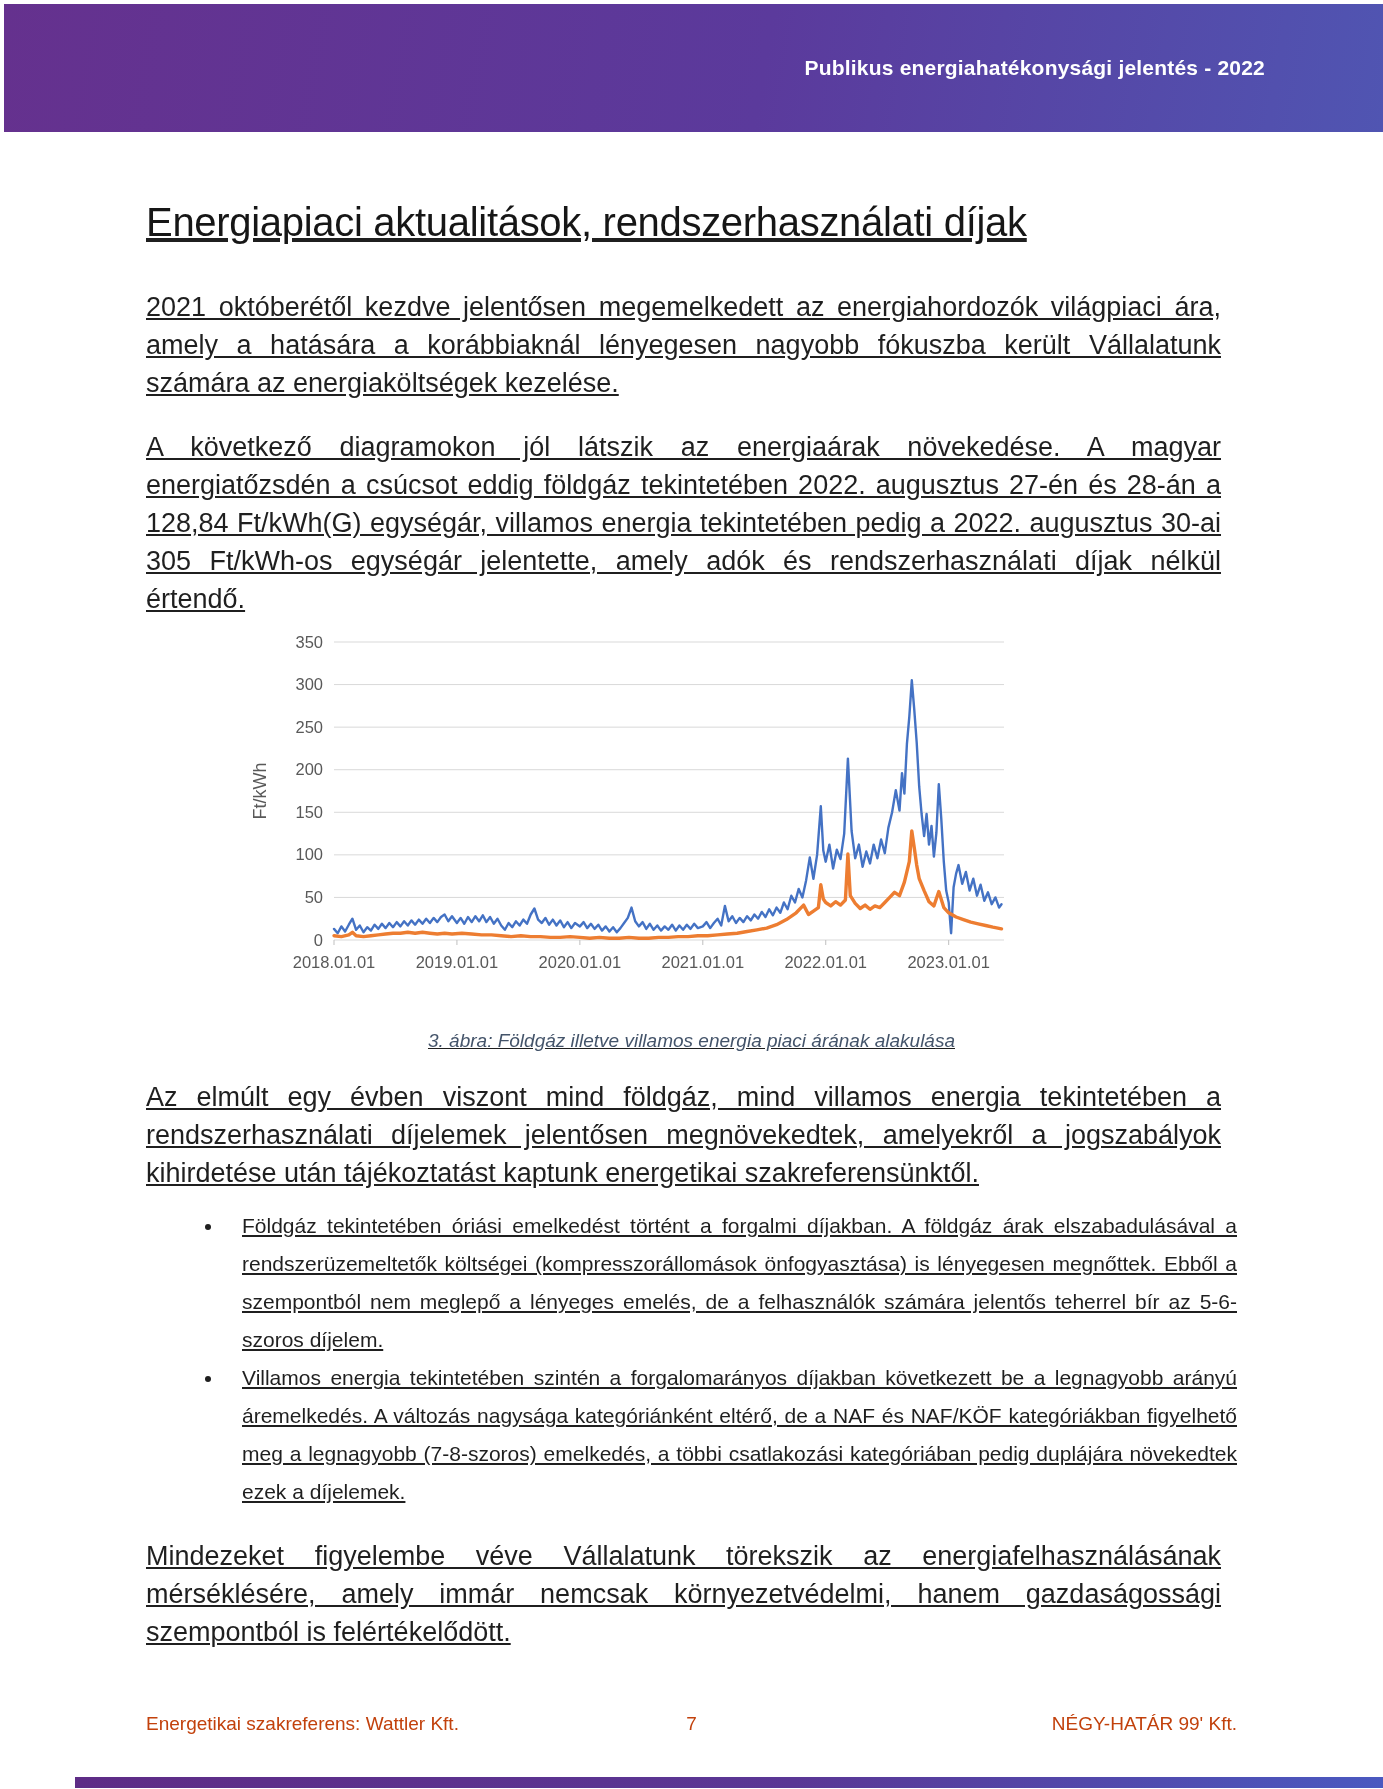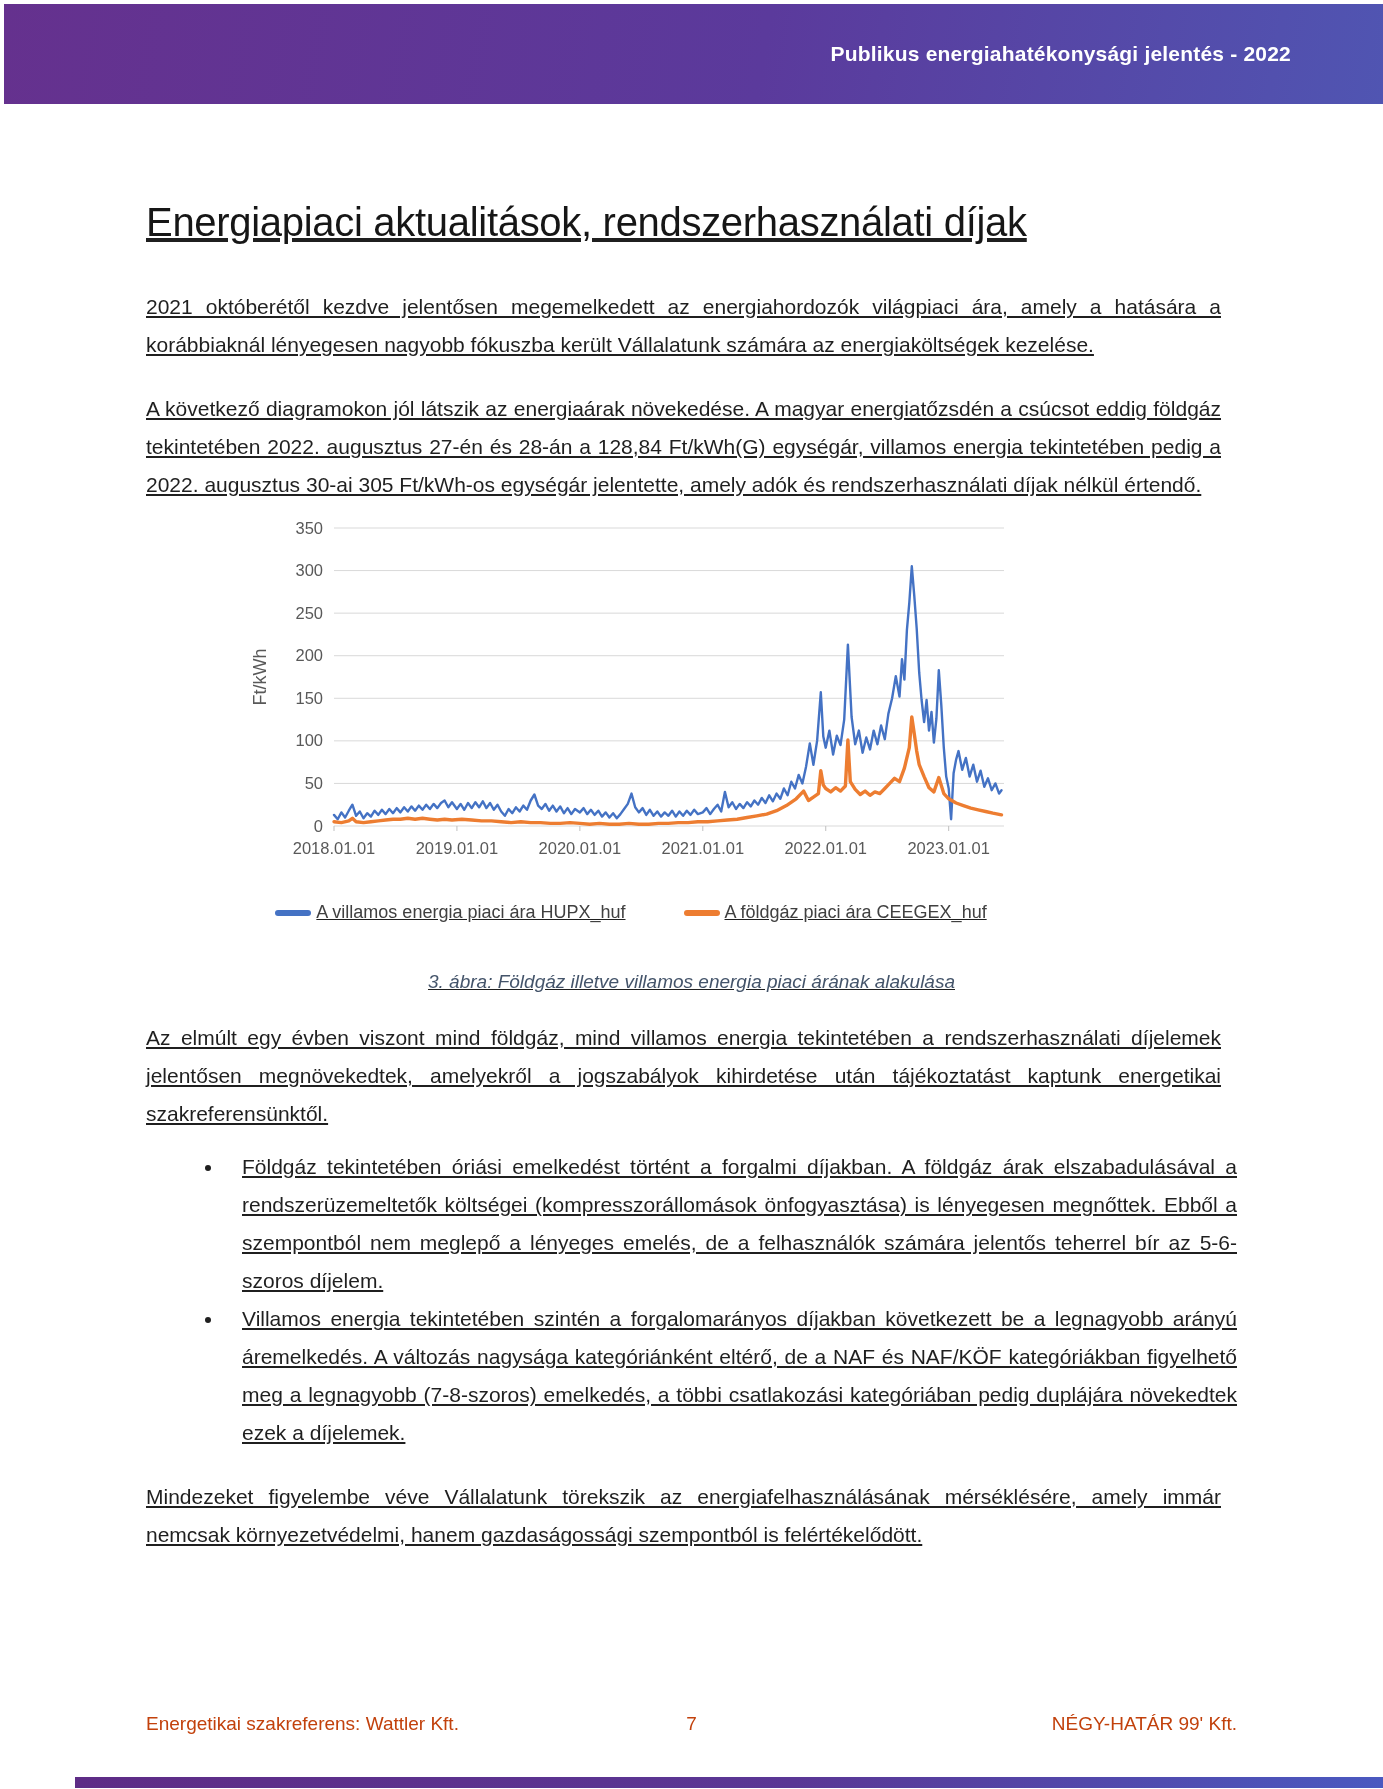--- a/index.html
+++ b/index.html
@@ -6,36 +6,36 @@
   .page{
     position:relative;
     width:1383px;height:1789px;
     background:#ffffff;
     font-family:"Liberation Sans",sans-serif;
     color:#1f1f1f;
     overflow:hidden;
   }
   
   .header-bar{
-    position:absolute;left:4px;top:4px;right:0;height:100px;
+    position:absolute;left:4px;top:4px;right:0;height:128px;
     background:linear-gradient(100deg,#65318e 0%,#5b3a9c 55%,#5055b2 100%);
     display:flex;align-items:center;justify-content:flex-end;
-    padding-right:92px;box-sizing:border-box;
+    padding-right:118px;box-sizing:border-box;
   }
   .header-title{
     color:#ffffff;font-size:21px;font-weight:bold;letter-spacing:.2px;
   }
   
   .content{position:absolute;left:146px;right:146px;top:198px;text-decoration:underline;}
   .doc-title{
     margin:0;font-size:40px;font-weight:400;line-height:1.2;color:#161616;
     letter-spacing:-.3px;
   }
   p.body-text{
-    margin:26px 16px 0 0;font-size:21px;line-height:38px;text-align:justify;
+    margin:26px 16px 0 0;font-size:27px;line-height:38px;text-align:justify;
   }
   p.first{margin-top:42px;}
   
   .chart-block{margin:14px 0 0 100px;width:770px;}
   .chart-block svg{display:block;}
   svg text{font-family:"Liberation Sans",sans-serif;}
   .legend-row{
     margin-top:34px;display:flex;justify-content:center;align-items:center;gap:58px;
   }
   .legend-item{display:flex;align-items:center;}
@@ -106,30 +106,20 @@
           <line x1="456.8073394495382" x2="456.8073394495382" y1="308" y2="313" stroke="#BFBFBF" stroke-width="1"></line>
           <text x="456.8073394495382" y="336" text-anchor="middle" fill="#595959" font-size="16.5">2021.01.01</text>
           <line x1="579.7431192660508" x2="579.7431192660508" y1="308" y2="313" stroke="#BFBFBF" stroke-width="1"></line>
           <text x="579.7431192660508" y="336" text-anchor="middle" fill="#595959" font-size="16.5">2022.01.01</text>
           <line x1="702.6788990825637" x2="702.6788990825637" y1="308" y2="313" stroke="#BFBFBF" stroke-width="1"></line>
           <text x="702.6788990825637" y="336" text-anchor="middle" fill="#595959" font-size="16.5">2023.01.01</text>
           <text x="20" y="159" text-anchor="middle" fill="#595959" font-size="18" transform="rotate(-90 20 159)">Ft/kWh</text>
           <polyline points="88.0,296.9 91.7,301.2 95.4,294.4 99.1,299.5 102.8,292.7 106.4,286.7 110.1,297.8 113.8,293.5 117.5,300.3 121.2,295.2 124.9,298.6 128.6,292.7 132.3,296.9 135.9,291.8 139.6,296.1 143.3,291.0 147.0,295.2 150.7,290.1 154.4,294.4 158.1,289.3 161.8,293.5 165.4,288.4 169.1,292.7 172.8,287.6 176.5,291.8 180.2,286.7 183.9,291.0 187.6,285.9 191.3,290.1 195.0,285.0 198.6,282.5 202.3,289.3 206.0,284.2 210.9,291.0 214.6,285.9 218.3,291.8 222.0,285.0 225.7,290.1 229.4,284.2 233.1,289.3 236.8,283.3 240.4,290.1 244.1,285.0 247.8,291.8 251.5,286.7 255.2,293.5 258.9,297.8 262.6,291.0 266.3,295.2 269.9,289.3 273.6,293.5 277.3,287.6 281.0,291.8 284.7,282.5 288.4,276.5 292.1,287.6 295.8,291.0 299.4,285.9 303.1,292.7 306.8,287.6 310.5,293.5 314.2,288.4 317.9,295.2 321.6,290.1 325.3,296.1 329.0,291.0 333.9,294.4 337.6,290.1 341.2,296.1 344.9,291.8 348.6,296.9 352.3,292.7 356.0,298.6 359.7,294.4 363.4,299.5 367.1,295.2 370.8,300.3 374.4,296.1 378.1,291.0 381.8,285.9 385.5,275.6 389.2,289.3 392.9,294.4 396.6,290.1 400.3,296.9 403.9,291.8 407.6,297.8 411.3,293.5 415.0,298.6 418.7,294.4 422.4,297.8 426.1,292.7 429.8,298.6 433.4,293.5 437.1,297.8 440.8,292.7 444.5,296.9 448.2,291.8 451.9,296.1 456.8,294.4 460.5,290.1 464.2,296.1 467.9,291.0 471.6,286.7 475.2,293.5 478.9,273.9 482.6,289.3 486.3,284.2 490.0,291.0 493.7,285.9 497.4,290.1 501.1,284.2 504.8,288.4 508.4,282.5 512.1,286.7 515.8,279.9 519.5,285.0 523.2,277.3 526.9,283.3 530.6,275.6 534.3,280.8 537.9,270.5 541.6,277.3 545.3,263.7 549.0,270.5 552.7,256.9 556.4,265.4 560.1,248.4 563.8,225.4 567.4,246.7 571.1,222.9 574.8,174.3 577.3,218.6 579.7,229.7 583.4,212.6 587.1,236.5 590.8,217.7 594.5,227.1 598.2,201.6 601.9,126.6 605.6,199.0 609.2,226.3 612.9,212.6 616.6,234.8 620.3,219.5 624.0,231.4 627.7,212.6 631.4,226.3 635.1,207.5 638.8,221.2 642.4,195.6 646.1,180.3 649.8,158.1 653.5,178.6 656.0,141.1 658.4,161.6 660.9,112.2 663.3,84.9 665.8,48.3 668.3,78.1 670.7,110.5 673.2,154.7 675.6,182.0 678.1,204.1 680.6,182.0 683.0,212.6 685.5,193.9 687.9,224.6 690.4,200.7 692.8,152.2 695.3,187.1 697.8,229.7 700.2,258.6 702.7,270.5 705.1,301.2 707.6,255.2 710.1,241.6 712.5,233.1 716.2,251.8 719.9,239.9 723.6,258.6 727.3,246.7 731.0,263.7 734.6,252.7 738.3,268.8 742.0,260.3 745.7,272.2 749.4,265.4 753.1,275.6 755.5,272.2" fill="none" stroke="#4472C4" stroke-width="2.4" stroke-linejoin="round" stroke-linecap="round"></polyline>
           <polyline points="88.0,303.7 95.4,304.6 102.8,302.9 106.4,300.3 110.1,303.7 117.5,304.6 124.9,303.7 132.3,302.9 139.6,302.0 147.0,301.2 154.4,301.2 161.8,300.3 169.1,301.2 176.5,300.3 183.9,301.2 191.3,302.0 198.6,301.2 206.0,302.0 215.9,301.2 225.7,302.0 235.5,302.9 245.4,302.9 255.2,303.7 265.0,304.6 274.9,303.7 284.7,304.6 294.5,304.6 304.4,305.4 314.2,305.4 324.0,304.6 333.9,305.4 343.7,306.3 353.5,305.4 363.4,306.3 373.2,306.3 383.0,305.4 392.9,306.3 402.7,306.3 412.6,305.4 422.4,305.4 432.2,304.6 442.1,304.6 451.9,303.7 461.7,303.7 471.6,302.9 481.4,302.0 491.2,301.2 501.1,299.5 510.9,297.8 520.7,296.1 530.6,292.7 540.4,287.6 550.2,280.8 557.6,273.1 562.5,282.5 567.4,279.1 572.4,275.6 574.8,252.7 577.3,267.1 579.7,270.5 584.7,273.9 589.6,269.7 594.5,273.1 599.4,268.0 601.9,222.0 604.3,263.7 609.2,271.4 614.2,276.5 619.1,273.1 624.0,277.3 628.9,273.9 633.8,275.6 638.8,270.5 643.7,265.4 648.6,260.3 653.5,263.7 658.4,250.1 663.3,229.7 665.8,199.0 668.3,216.0 670.7,233.1 673.2,246.7 678.1,258.6 683.0,269.7 687.9,273.9 692.8,259.5 697.8,275.6 702.7,280.8 710.1,285.0 717.4,287.6 724.8,290.1 732.2,291.8 739.6,293.5 746.9,295.2 755.5,296.9" fill="none" stroke="#ED7D31" stroke-width="3.4" stroke-linejoin="round" stroke-linecap="round"></polyline>
         </svg>
-      <div class="legend-row">
-        <div class="legend-item">
-          <span class="legend-swatch" style="background: rgb(68, 114, 196);"></span>
-          <span class="legend-label">A villamos energia piaci ára HUPX_huf</span>
-        </div>
-        <div class="legend-item">
-          <span class="legend-swatch" style="background: rgb(237, 125, 49);"></span>
-          <span class="legend-label">A földgáz piaci ára CEEGEX_huf</span>
-        </div>
-      </div>
     </div>
 
     <div class="figure-caption">3. ábra: Földgáz illetve villamos energia piaci árának alakulása</div>
 
 
     <p class="body-text">Az elmúlt egy évben viszont mind földgáz, mind villamos energia tekintetében a rendszerhasználati díjelemek jelentősen megnövekedtek, amelyekről a jogszabályok kihirdetése után tájékoztatást kaptunk energetikai szakreferensünktől.</p>
 
     <ul class="bullets">
       <li>Földgáz tekintetében óriási emelkedést történt a forgalmi díjakban. A földgáz árak elszabadulásával a rendszerüzemeltetők költségei (kompresszorállomások önfogyasztása) is lényegesen megnőttek. Ebből a szempontból nem meglepő a lényeges emelés, de a felhasználók számára jelentős teherrel bír az 5-6-szoros díjelem.</li>
       <li>Villamos energia tekintetében szintén a forgalomarányos díjakban következett be a legnagyobb arányú áremelkedés. A változás nagysága kategóriánként eltérő, de a NAF és NAF/KÖF kategóriákban figyelhető meg a legnagyobb (7-8-szoros) emelkedés, a többi csatlakozási kategóriában pedig duplájára növekedtek ezek a díjelemek.</li>

